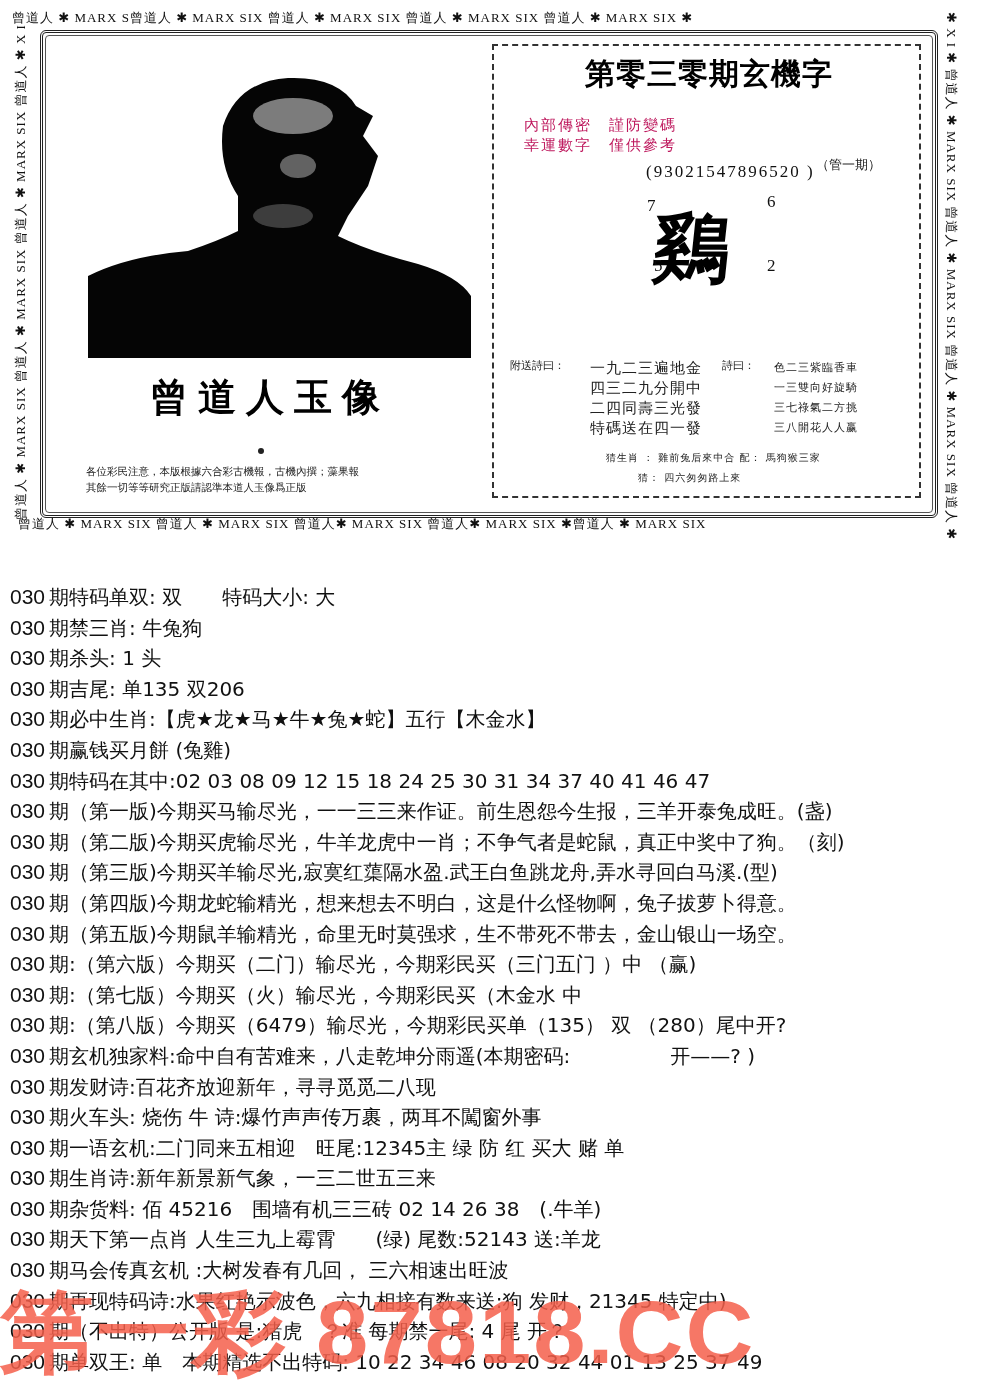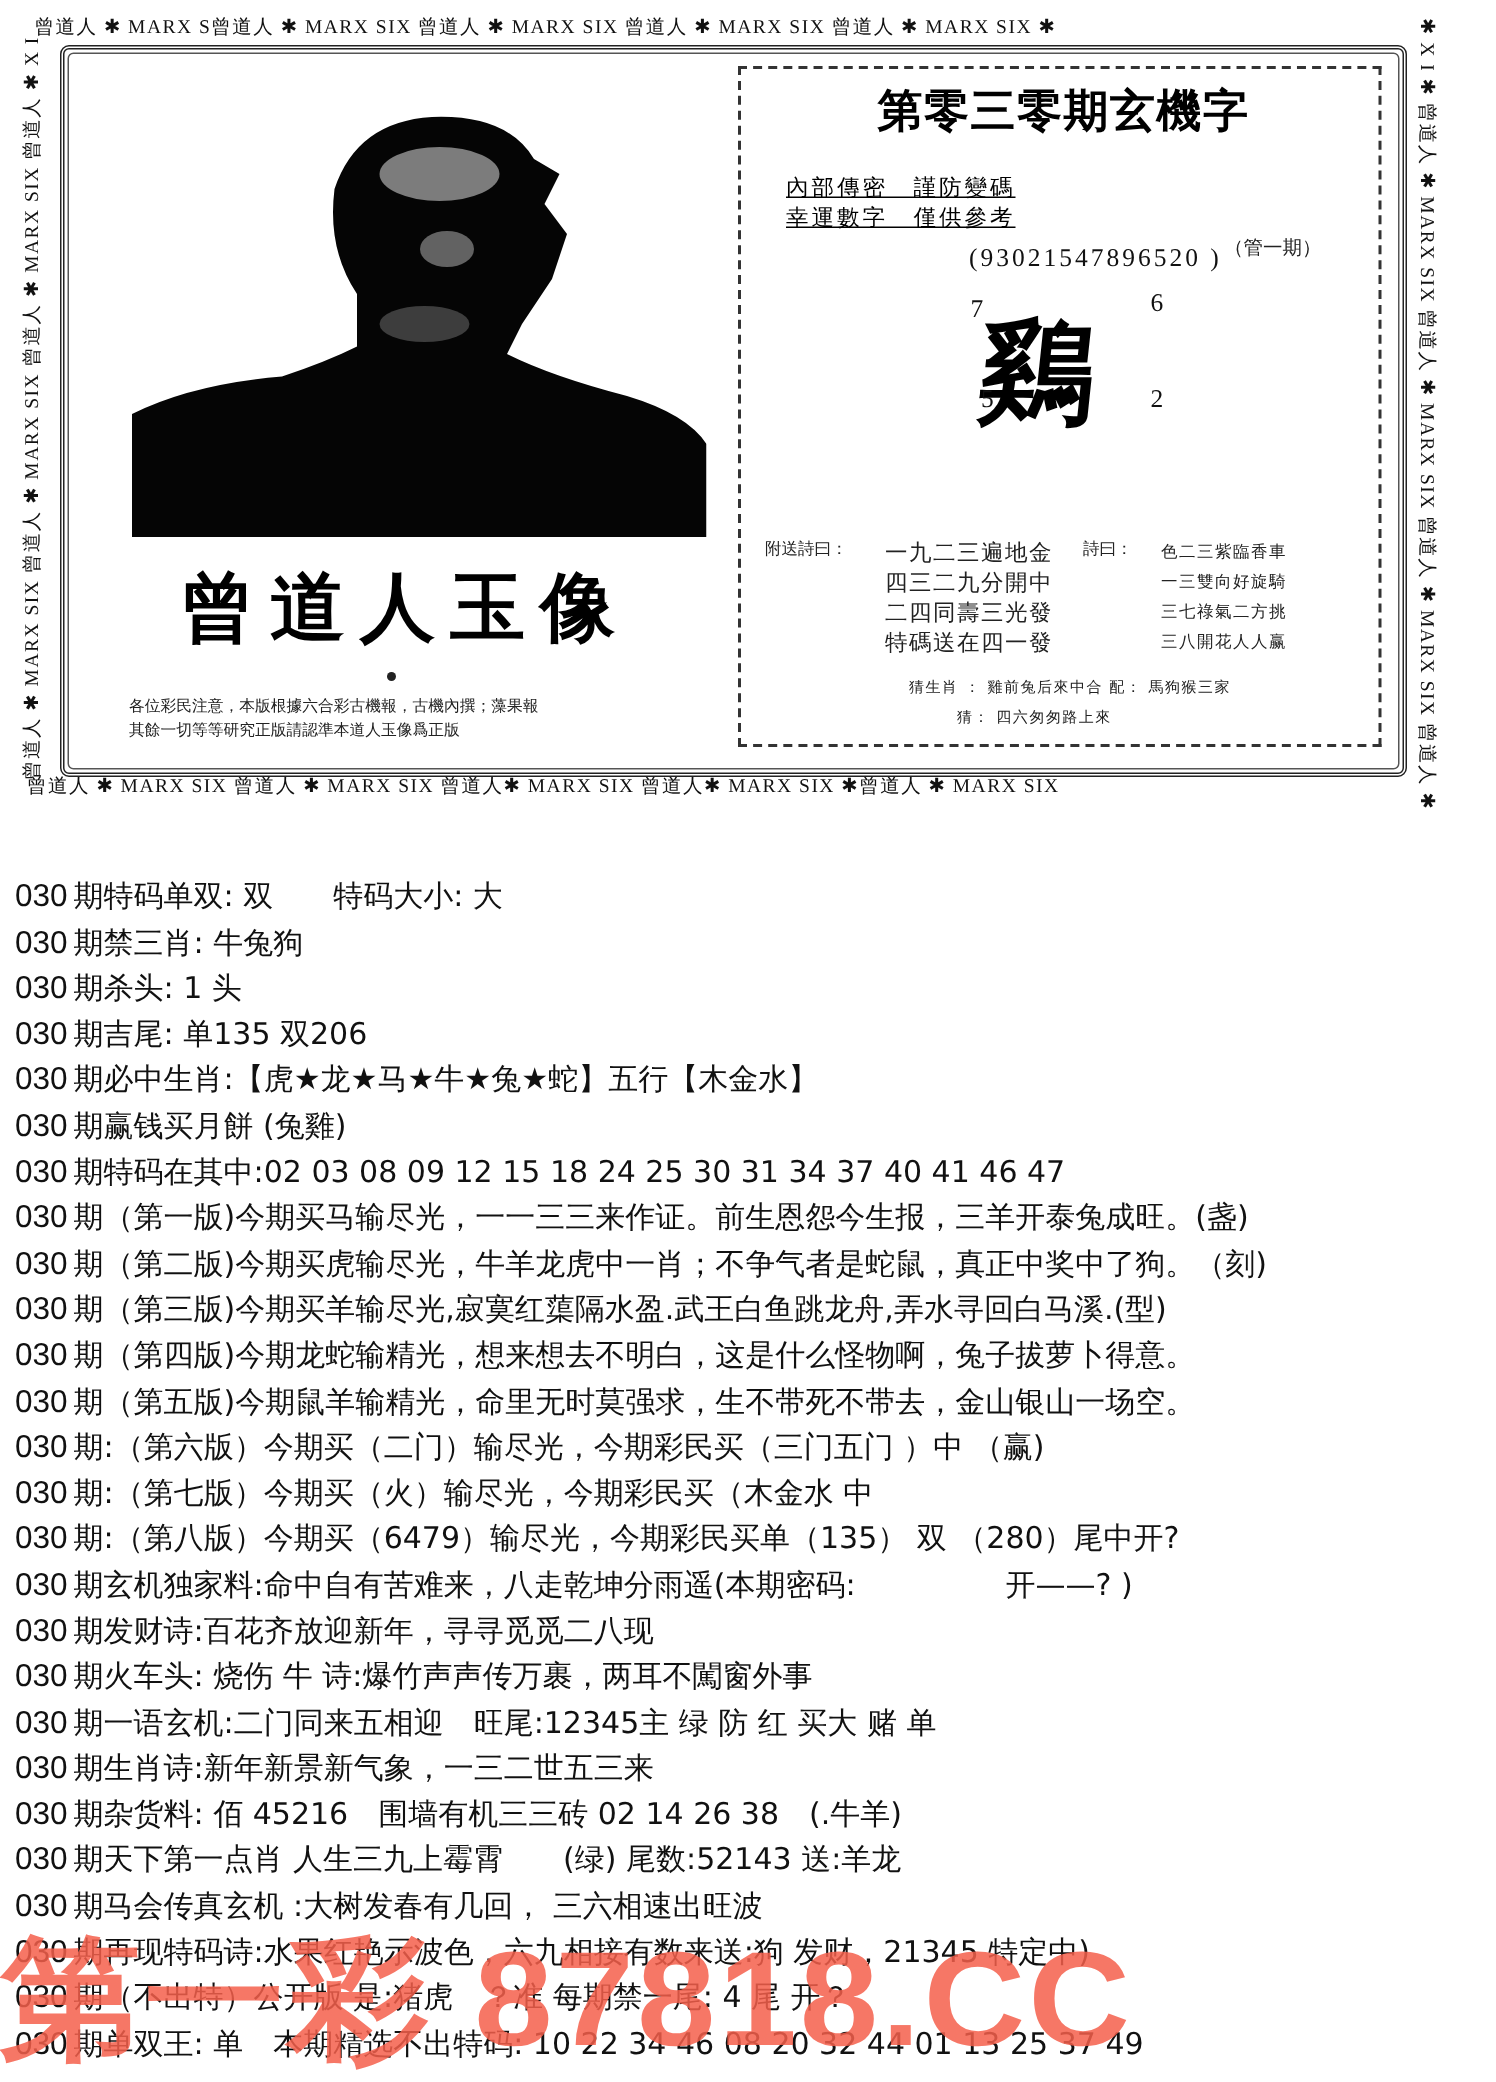--- a/index.html
+++ b/index.html
@@ -1,40 +1,40 @@
 <!DOCTYPE html>
 <html><head>
 <meta charset="utf-8">
 <style>
   html, body { margin:0; padding:0; background:#ffffff; }
   body { width:997px; height:1388px; position:relative; overflow:hidden; font-family:"DejaVu Sans", sans-serif; color:#111; }
 
   
   .scan { position:absolute; left:0; top:0; width:997px; height:545px; background:#fff; }
   .border-text { position:absolute; font-family:"Liberation Serif", serif; font-size:13px; color:#111; white-space:nowrap; letter-spacing:1px; }
-  .bt-top { left:23px; top:9px; }
+  .bt-top { left:12px; top:9px; }
   .bt-bottom { left:18px; top:515px; }
   .bt-left { left:12px; top:520px; transform-origin:0 0; transform:rotate(-90deg); }
   .bt-right { left:960px; top:12px; transform-origin:0 0; transform:rotate(90deg); }
 
   .wavy-frame { position:absolute; left:40px; top:30px; width:892px; height:482px;
     border:3px double #222; border-radius:6px; }
   .wavy-frame::before { content:""; position:absolute; inset:2px; border:1px solid #555; border-radius:4px; }
 
   .photo { position:absolute; left:88px; top:66px; width:383px; height:292px; background:#fff; }
   .photo svg { width:100%; height:100%; display:block; }
 
   .portrait-title { position:absolute; left:120px; top:372px; width:300px; text-align:center;
-    font-family:"DejaVu Serif", serif; font-weight:bold; font-size:50px; letter-spacing:10px; color:#000; }
+    font-family:"DejaVu Serif", serif; font-weight:bold; font-size:38px; letter-spacing:10px; color:#000; }
   .dot { position:absolute; left:258px; top:448px; width:6px; height:6px; border-radius:50%; background:#222; }
   .notice { position:absolute; left:86px; top:463px; width:380px; font-size:10.5px; line-height:16px; color:#222; }
 
   .box { position:absolute; left:492px; top:44px; width:425px; height:450px; border:2px dashed #333; }
   .box-title { position:absolute; left:30px; top:8px; width:370px; text-align:center; font-size:30px; font-weight:bold; letter-spacing:1px; color:#000; }
-  .box-l1, .box-l2 { position:absolute; left:30px; font-size:15px; letter-spacing:2px; color:#000000;text-decoration:underline; }
+  .box-l1, .box-l2 { position:absolute; left:30px; font-size:15px; letter-spacing:2px; color:#be185d; }
   .box-l1 { top:70px; } .box-l2 { top:90px; }
   .box-note { position:absolute; right:38px; top:70px; font-size:13px; color:#222;margin-top:40px; }
   .box-code { position:absolute; left:152px; top:116px; font-family:"Liberation Serif", serif; font-size:17px; letter-spacing:2px; color:#111; }
   .zodiac { position:absolute; left:160px; top:152px; font-family:"DejaVu Serif", serif; font-size:76px; font-weight:bold; color:#000; transform:skewX(-6deg); }
   .num { position:absolute; font-family:"Liberation Serif", serif; font-size:17px; color:#111; }
   .n7 { left:153px; top:150px; } .n6 { left:273px; top:146px; } .n5 { left:160px; top:210px; } .n2 { left:273px; top:210px; }
   .poem-label { position:absolute; left:16px; top:312px; font-size:11px; color:#222; }
   .poem-a { position:absolute; left:96px; top:312px; font-size:15px; line-height:20px; letter-spacing:1px; color:#222; }
   .poem-label2 { position:absolute; left:228px; top:312px; font-size:11px; color:#222; }
   .poem-b { position:absolute; left:280px; top:312px; font-size:11px; line-height:20px; letter-spacing:1px; color:#222; }

